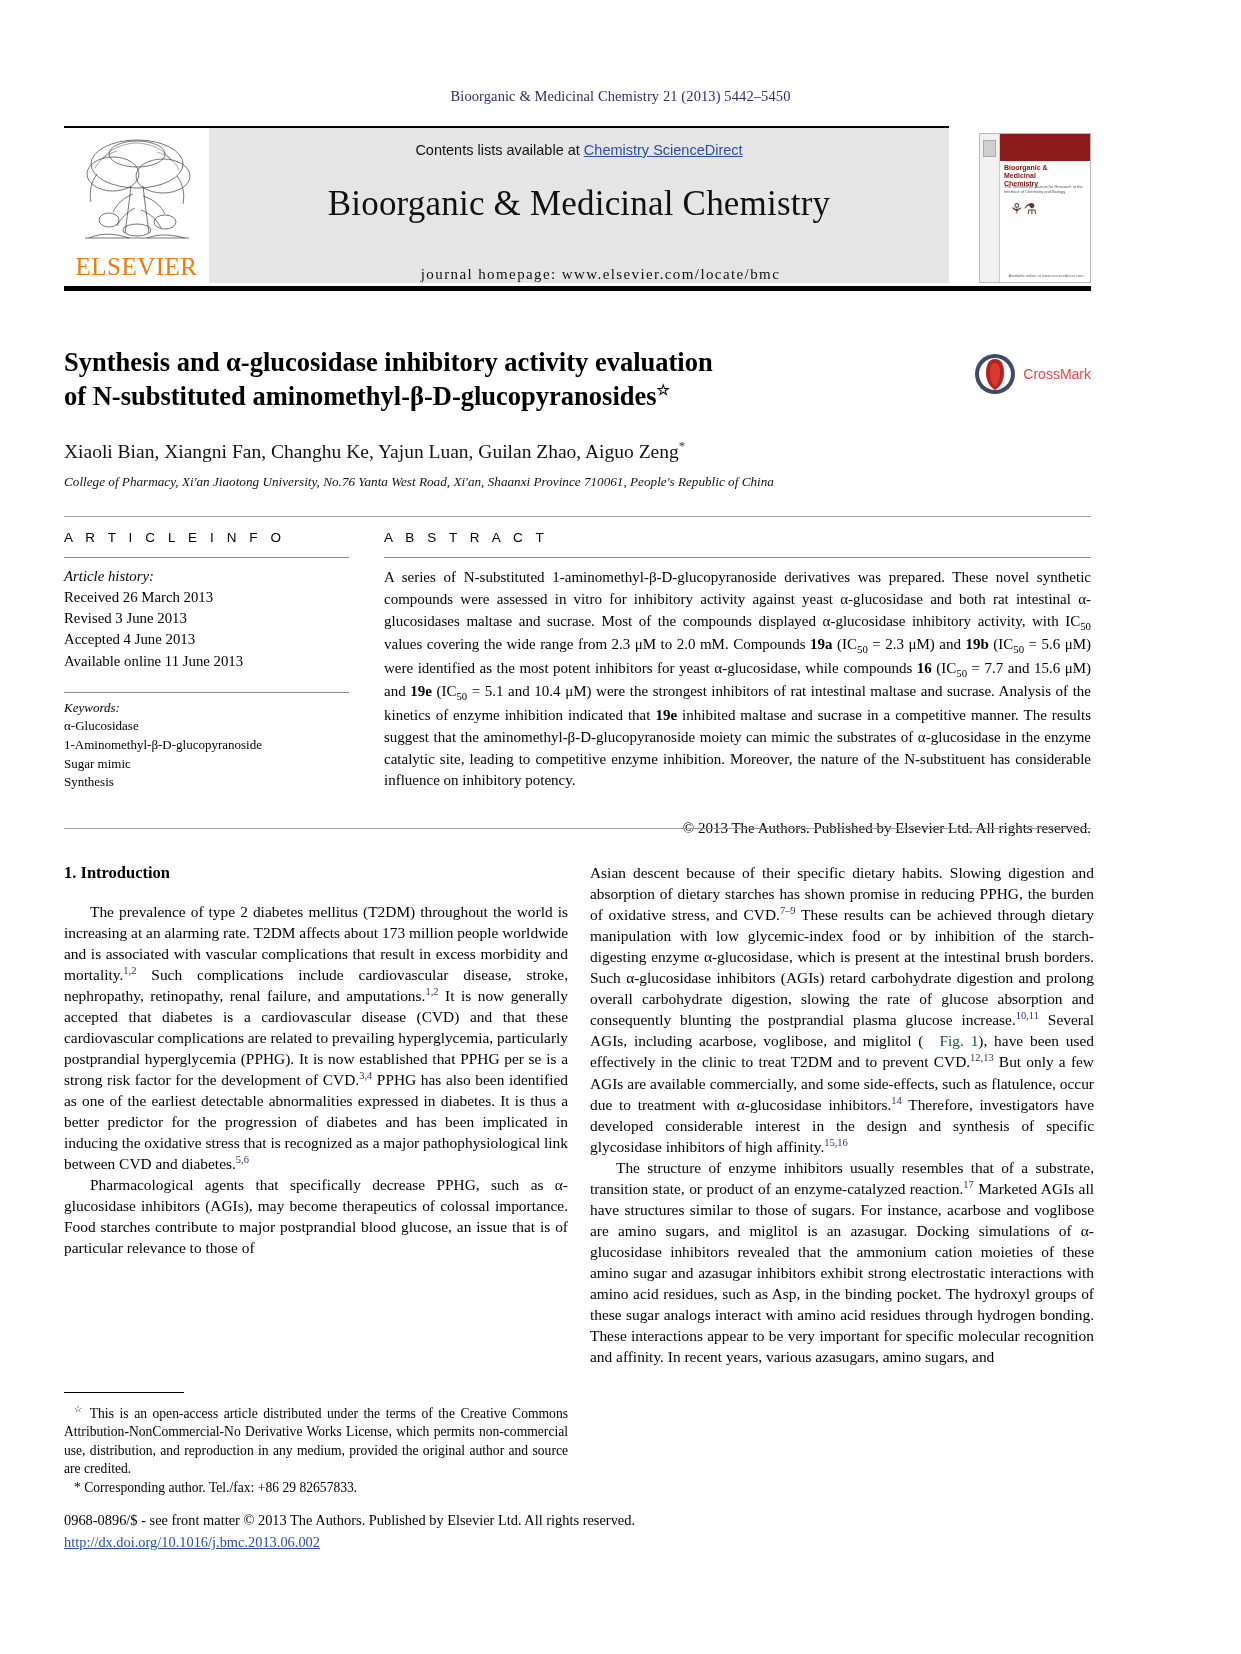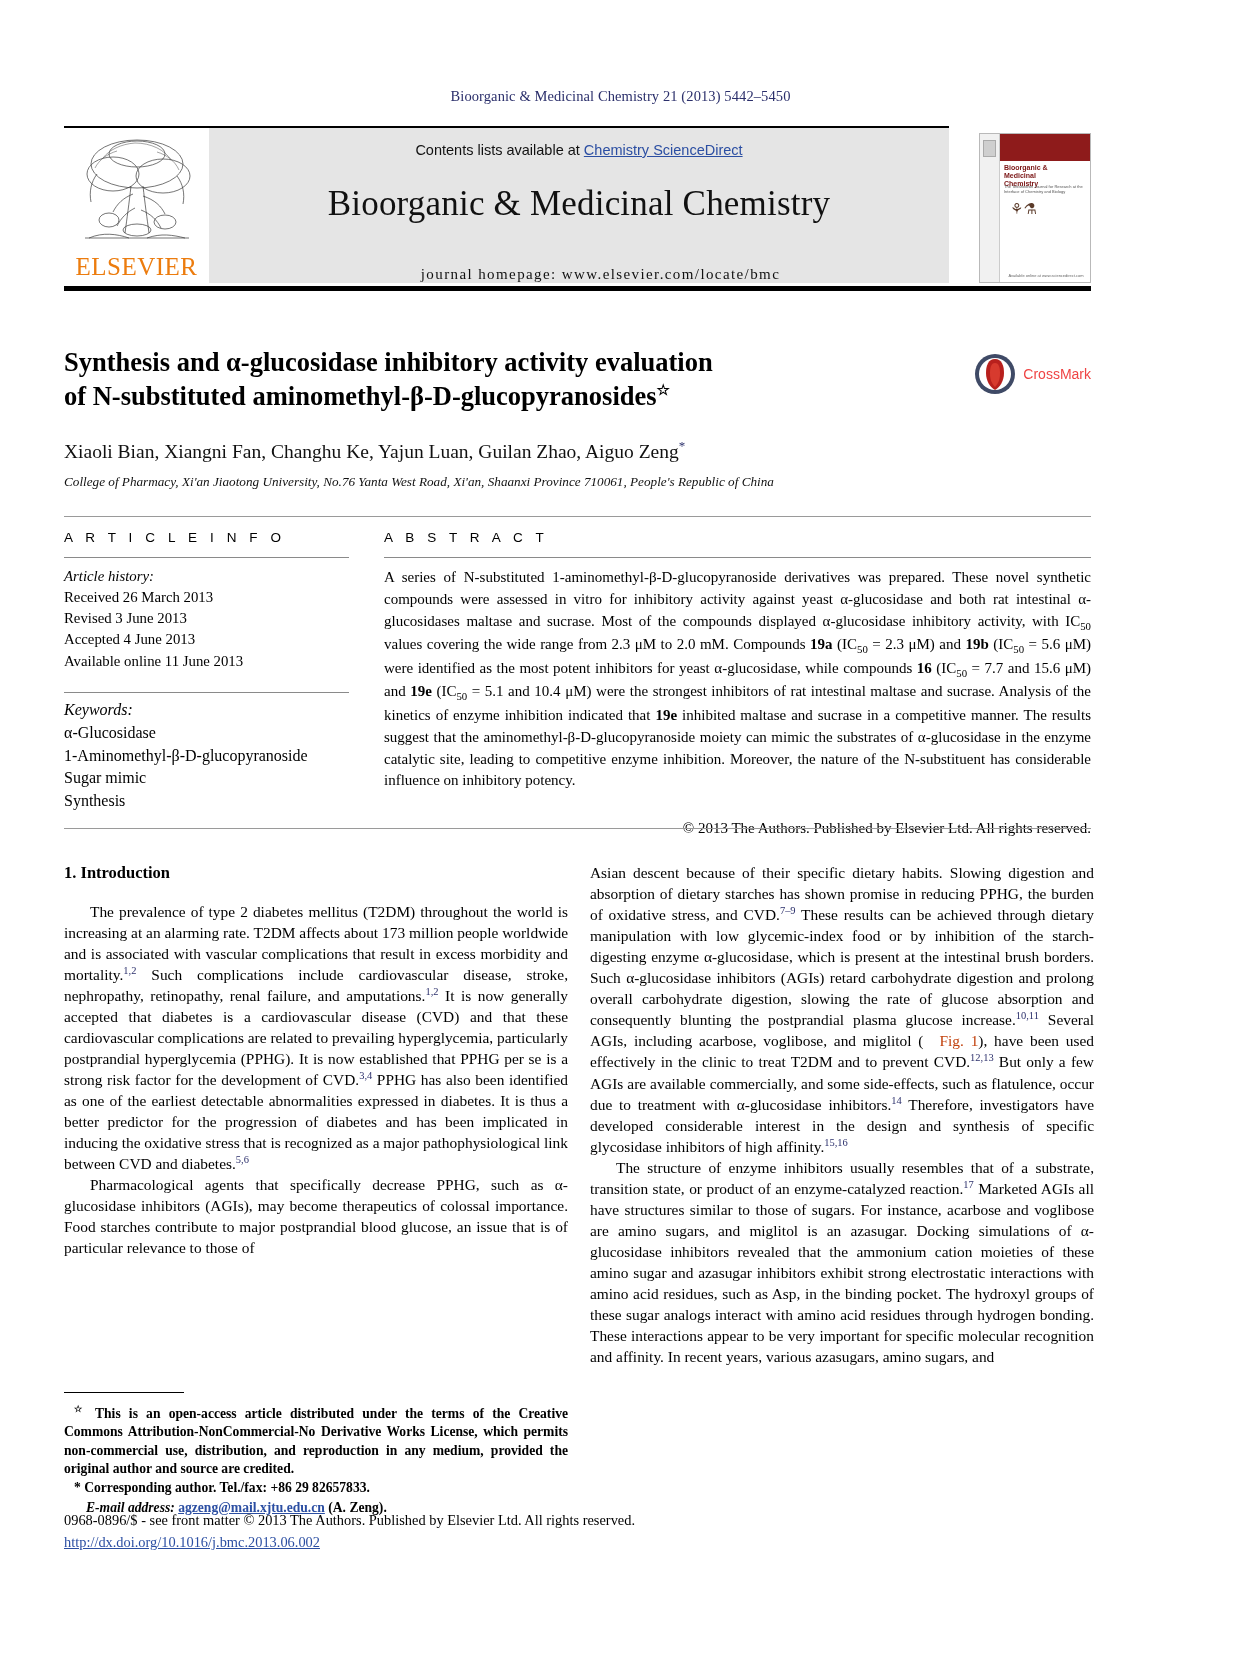--- a/index.html
+++ b/index.html
@@ -181,21 +181,21 @@
   }
   .meta-block {
     margin-top: 8px;
     font-size: 14.8px;
     line-height: 1.43;
     font-family: "Liberation Serif", serif;
   }
   .meta-block .lbl { font-style: italic; }
   .keywords-block {
     margin-top: 22px;
-    font-size: 16px;
+    font-size: 13px;
     line-height: 1.43;
   }
   .keywords-block .lbl { font-style: italic; }
   .abstract-text {
     margin-top: 9px;
     font-size: 15px;
     line-height: 1.45;
     text-align: justify;
     font-family: "Liberation Serif", serif;
   }
@@ -228,34 +228,34 @@
   .bodycol.left { left: 64px; }
   .bodycol.right { left: 590px; }
   .body-h2 {
     font-weight: bold;
     font-size: 16.5px;
     margin: 0 0 16px 0;
     text-align: left;
   }
   .bodycol p { margin: 0; text-indent: 26px; }
   .bodycol p.first { text-indent: 26px; }
-  a.ref-link, .ref-link { color: #c2410c; text-decoration: none; margin-left: 16px; }
+  a.ref-link, .ref-link { color: #14532d; text-decoration: none; margin-left: 16px; }
   sup.cite { color: #2b2f6b; font-size: .68em; }
 
   
   .footnotes {
     position: absolute;
     left: 64px; top: 1392px;
     width: 504px;
     font-size: 13.6px;
     line-height: 1.36;
     text-align: justify;
   }
   .fn-rule { width: 120px; height: 1px; background: #000; margin-bottom: 10px; }
-  .footnotes p { margin: 0 0 1px 0; font-weight: bold; }
+  .footnotes p { margin: 0 0 1px 0; }
   .fn-indent { text-indent: 10px; }
   .fn-mail { padding-left: 22px; font-style: italic; }
   .fn-mail .addr { color: #2b4ea2; font-style: normal; }
   .fn-mail .who { font-style: normal; }
 
   
   .bottom {
     position: absolute;
     left: 64px; top: 1510px;
     width: 1027px;
@@ -393,21 +393,20 @@
 
   <div class="bodycol right">
     <p style="text-indent:0"><span>Asian descent because of their specific dietary habits. Slowing digestion and absorption of dietary starches has shown promise in reducing PPHG, the burden of oxidative stress, and CVD.</span><sup class="cite">7–9</sup><span> These results can be achieved through dietary manipulation with low glycemic-index food or by inhibition of the starch-digesting enzyme α-glucosidase, which is present at the intestinal brush borders. Such α-glucosidase inhibitors (AGIs) retard carbohydrate digestion and prolong overall carbohydrate digestion, slowing the rate of glucose absorption and consequently blunting the postprandial plasma glucose increase.</span><sup class="cite">10,11</sup><span> Several AGIs, including acarbose, voglibose, and miglitol (</span><a class="ref-link" href="#">Fig. 1</a><span>), have been used effectively in the clinic to treat T2DM and to prevent CVD.</span><sup class="cite">12,13</sup><span> But only a few AGIs are available commercially, and some side-effects, such as flatulence, occur due to treatment with α-glucosidase inhibitors.</span><sup class="cite">14</sup><span> Therefore, investigators have developed considerable interest in the design and synthesis of specific glycosidase inhibitors of high affinity.</span><sup class="cite">15,16</sup></p>
     <p><span>The structure of enzyme inhibitors usually resembles that of a substrate, transition state, or product of an enzyme-catalyzed reaction.</span><sup class="cite">17</sup><span> Marketed AGIs all have structures similar to those of sugars. For instance, acarbose and voglibose are amino sugars, and miglitol is an azasugar. Docking simulations of α-glucosidase inhibitors revealed that the ammonium cation moieties of these amino sugar and azasugar inhibitors exhibit strong electrostatic interactions with amino acid residues, such as Asp, in the binding pocket. The hydroxyl groups of these sugar analogs interact with amino acid residues through hydrogen bonding. These interactions appear to be very important for specific molecular recognition and affinity. In recent years, various azasugars, amino sugars, and</span></p>
   </div>
 
   <div class="footnotes">
     <div class="fn-rule"></div>
     <p class="fn-indent"><sup>☆</sup><span> This is an open-access article distributed under the terms of the Creative Commons Attribution-NonCommercial-No Derivative Works License, which permits non-commercial use, distribution, and reproduction in any medium, provided the original author and source are credited.</span></p>
     <p class="fn-indent"><span>*</span><span> Corresponding author. Tel./fax: +86 29 82657833.</span></p>
-    <p class="fn-mail"><span>E-mail address:</span> <a class="addr" href="#">agzeng@mail.xjtu.edu.cn</a> <span class="who">(A. Zeng).</span></p>
   </div>
 
   <div class="bottom">
     <div>0968-0896/$ - see front matter © 2013 The Authors. Published by Elsevier Ltd. All rights reserved.</div>
     <a class="doi" href="#">http://dx.doi.org/10.1016/j.bmc.2013.06.002</a>
   </div>
 
 </div>
 
 </body></html>

